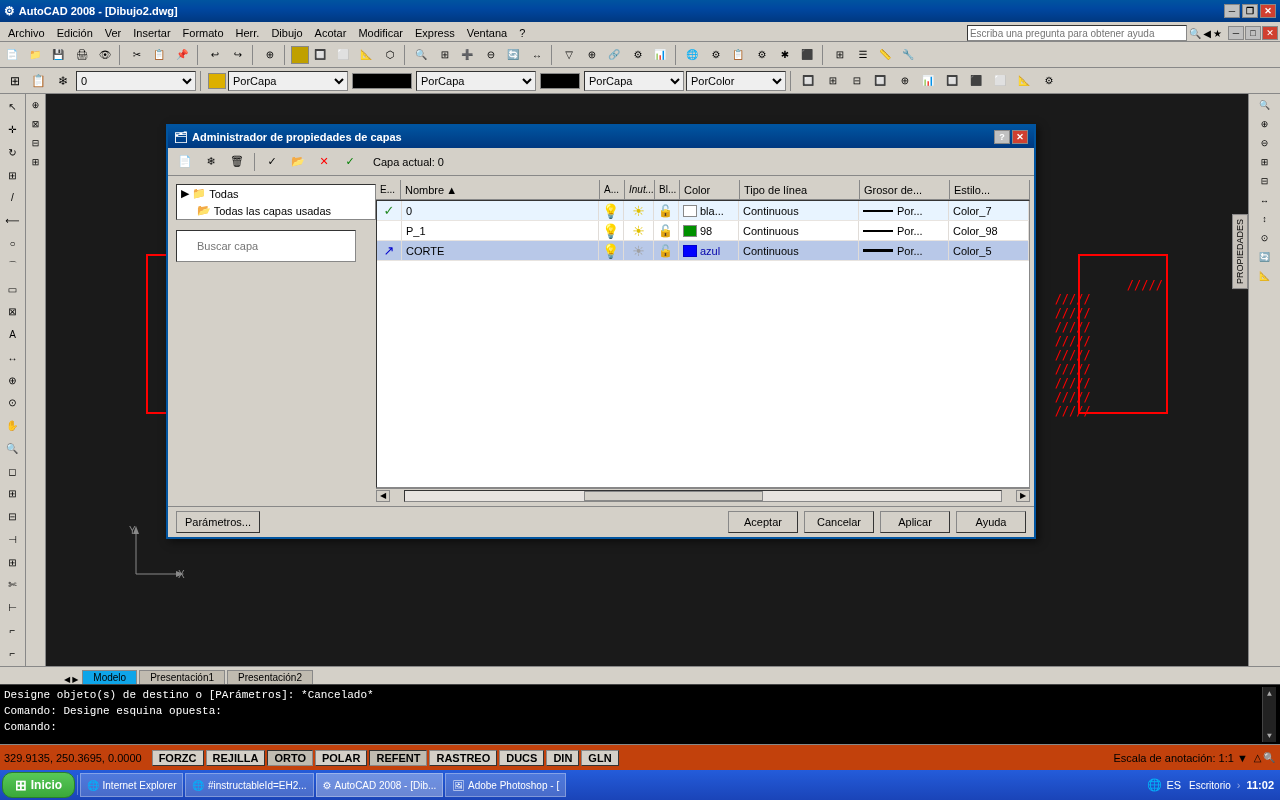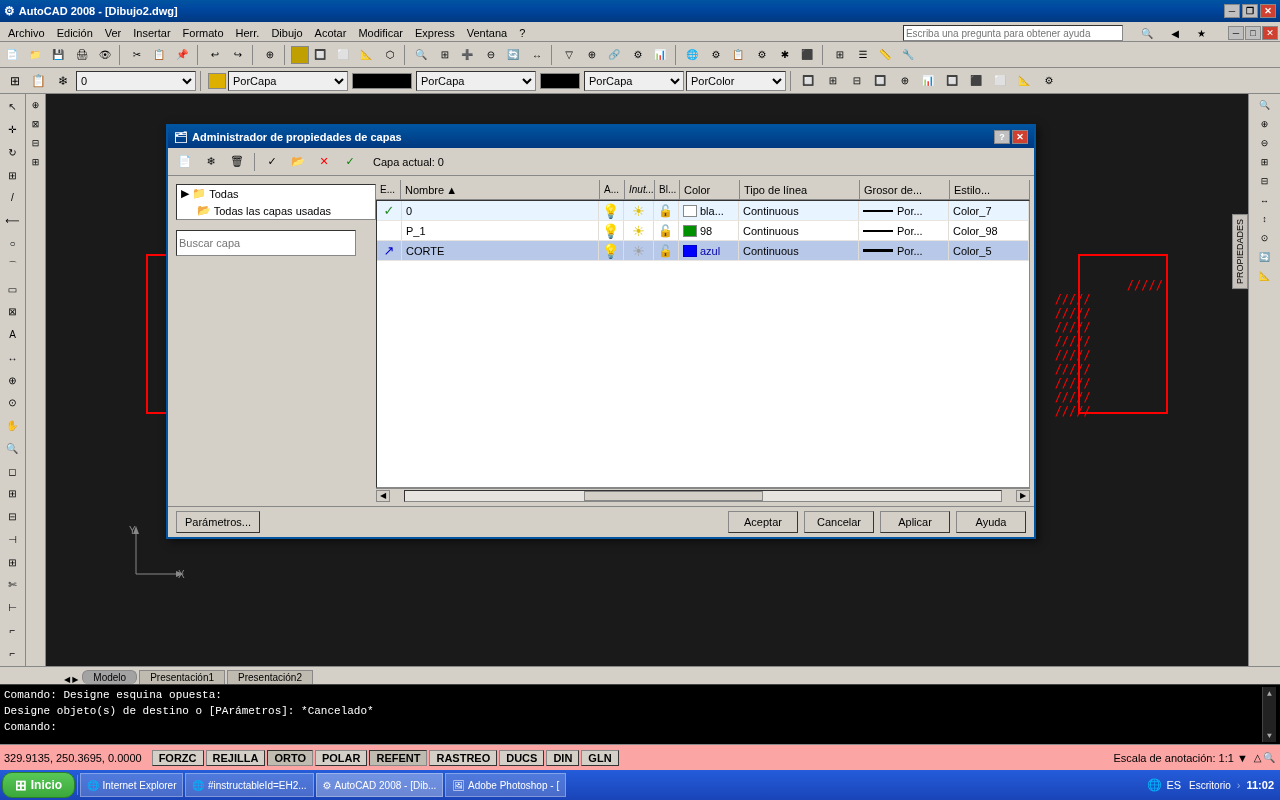--- a/index.html
+++ b/index.html
@@ -41,21 +41,21 @@
     }
     .menu-item {
       padding: 2px 6px;
       cursor: pointer;
       font-size: 11px;
     }
     .menu-search {
       margin-left: auto;
       display: flex;
       align-items: center;
-      gap: 18px;
+      gap: 2px;
     }
     .menu-search input {
       width: 200px;
       height: 16px;
       font-size: 10px;
       border: 1px inset #888;
       padding: 0 2px;
       background: white;
     }
 
@@ -303,30 +303,30 @@
       cursor: pointer;
       padding: 0 8px;
     }
 
     
     .buscar-capa {
       padding: 2px 4px;
     }
     .buscar-input {
       width: 180px;
-      height: 26px;
+      height: 32px;
       font-size: 11px;
       border: 1px inset #888;
       background: white;
-      padding: 0 2px;
+      padding: 0 20px;
     }
 
     
     .status-bar {
-      background: #fca5a5;
+      background: #c2410c;
       height: 26px;
       border-top: 1px solid #888;
       display: flex;
       align-items: center;
       padding: 0 4px;
       gap: 2px;
       font-size: 11px;
     }
     .status-btn {
       padding: 1px 6px;
@@ -364,21 +364,21 @@
     }
     .tab {
       padding: 1px 10px;
       background: #c0bbb0;
       border: 1px solid #888;
       border-bottom: none;
       font-size: 10px;
       cursor: pointer;
       margin-right: 2px;
     }
-    .tab.active { background: #a3a3a3; border-radius: 6px; }
+    .tab.active { background: #0ea5e9; }
 
     
     .taskbar {
       position: absolute;
       bottom: 0;
       left: 0;
       right: 0;
       height: 30px;
       background: linear-gradient(to bottom, #245cda, #1a44b8);
       display: flex;
@@ -842,22 +842,22 @@
       <span style="font-size:8px; cursor:pointer;">▶</span>
     </div>
     <div class="tab active">Modelo</div>
     <div class="tab">Presentación1</div>
     <div class="tab">Presentación2</div>
   </div>
 
   <div class="command-area">
     <div style="display:flex; height:100%;">
       <div style="flex:1; overflow:hidden;">
+        <div class="command-line">Designe objeto(s) de destino o [PArámetros]: *Cancelado*</div>
         <div class="command-line">Comando: Designe esquina opuesta:</div>
-        <div class="command-line">Designe objeto(s) de destino o [PArámetros]: *Cancelado*</div>
         <div class="command-line command-prompt">
           <span>Comando:</span>
           <input type="text" style="background: transparent; border: none; color: white; font-family: &quot;Courier New&quot;, monospace; font-size: 11px; flex: 1 1 0%; outline: none; margin-left: 4px;">
         </div>
       </div>
       <div style="width:14px; background:#222; border-left:1px solid #444; display:flex; flex-direction:column;">
         <div style="color:#aaa; font-size:8px; cursor:pointer; text-align:center; padding-top:2px;">▲</div>
         <div style="flex:1;"></div>
         <div style="color:#aaa; font-size:8px; cursor:pointer; text-align:center; padding-bottom:2px;">▼</div>
       </div>

